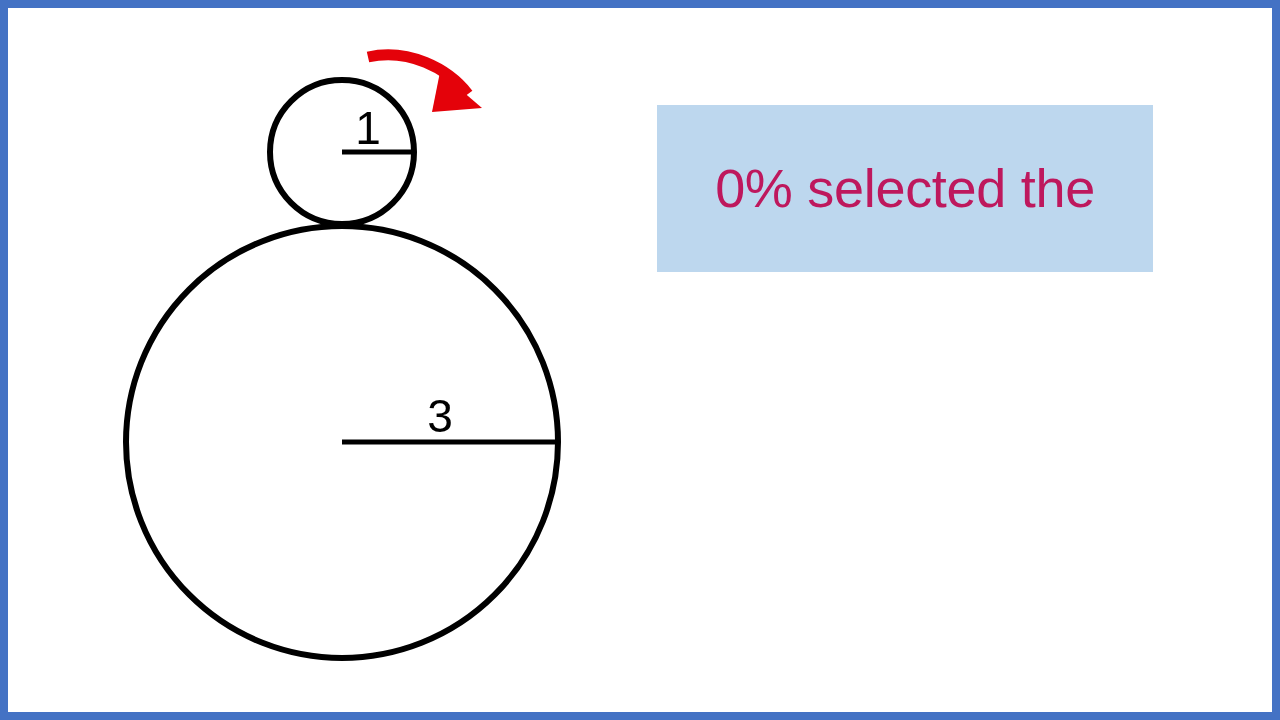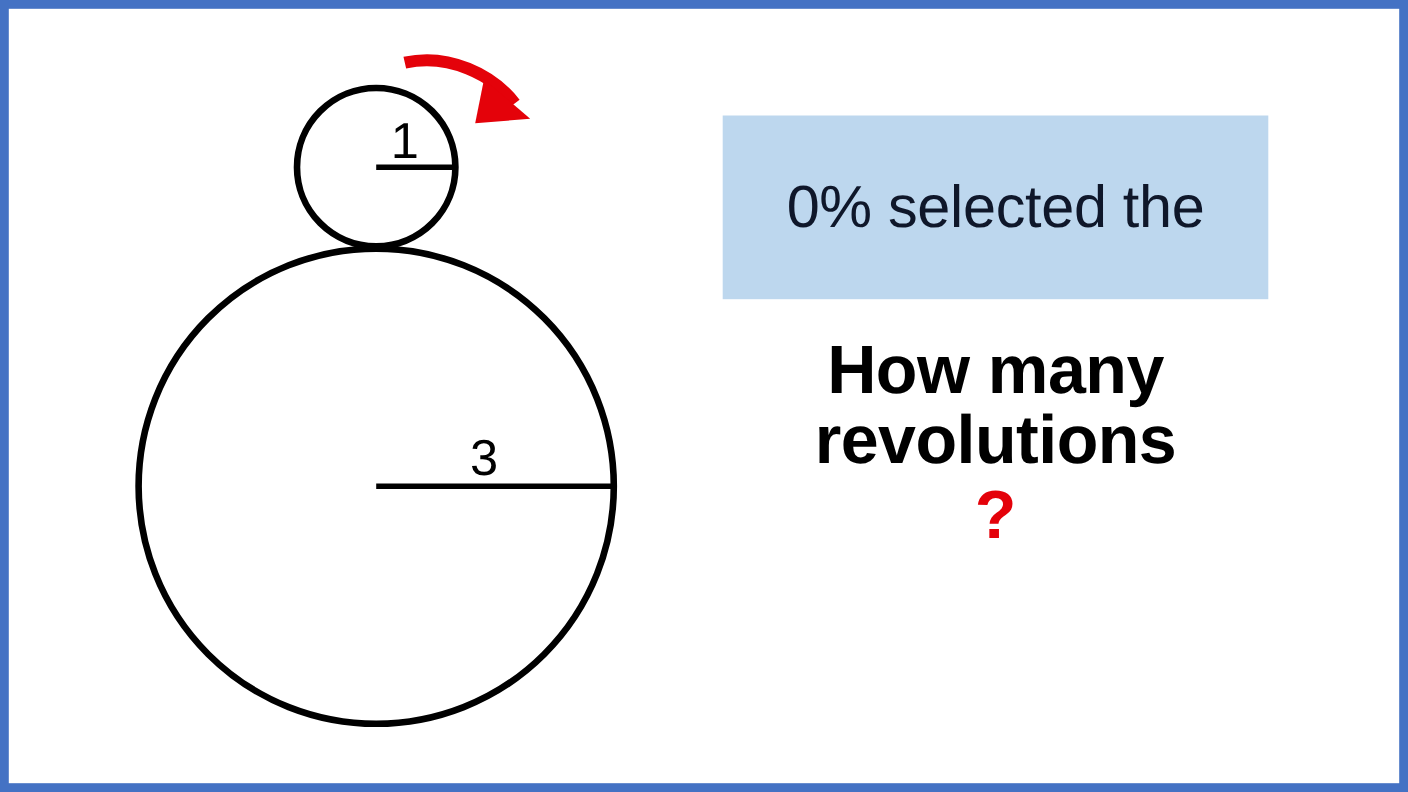--- a/index.html
+++ b/index.html
@@ -57,21 +57,21 @@
     background: #BDD7EE;
     display: flex;
     align-items: center;
     justify-content: center;
   }
   #highlight-text {
     font-family: "Liberation Sans", sans-serif;
     font-size: 54px;
     line-height: 1.45;
     font-weight: 400;
-    color: #0f172a;
+    color: #be185d;
     text-align: right;
     letter-spacing: -0.3px;
     padding: 0 6px;
   }
   #question-block {
     position: absolute;
     left: 10px;
     top: 245px;
     width: 510px;
     text-align: center;
@@ -129,20 +129,15 @@
   </div>
 
   <div id="right-col">
 
     <div id="highlight-box">
       <div id="highlight-text">
         <span>0% selected the</span><br>
       </div>
     </div>
 
-    <div id="question-block">
-      <div class="q-line">How many</div>
-      <div class="q-line">revolutions</div>
-      <div id="question-mark">?</div>
-    </div>
 
   </div>
 </div>
 
 </body></html>

